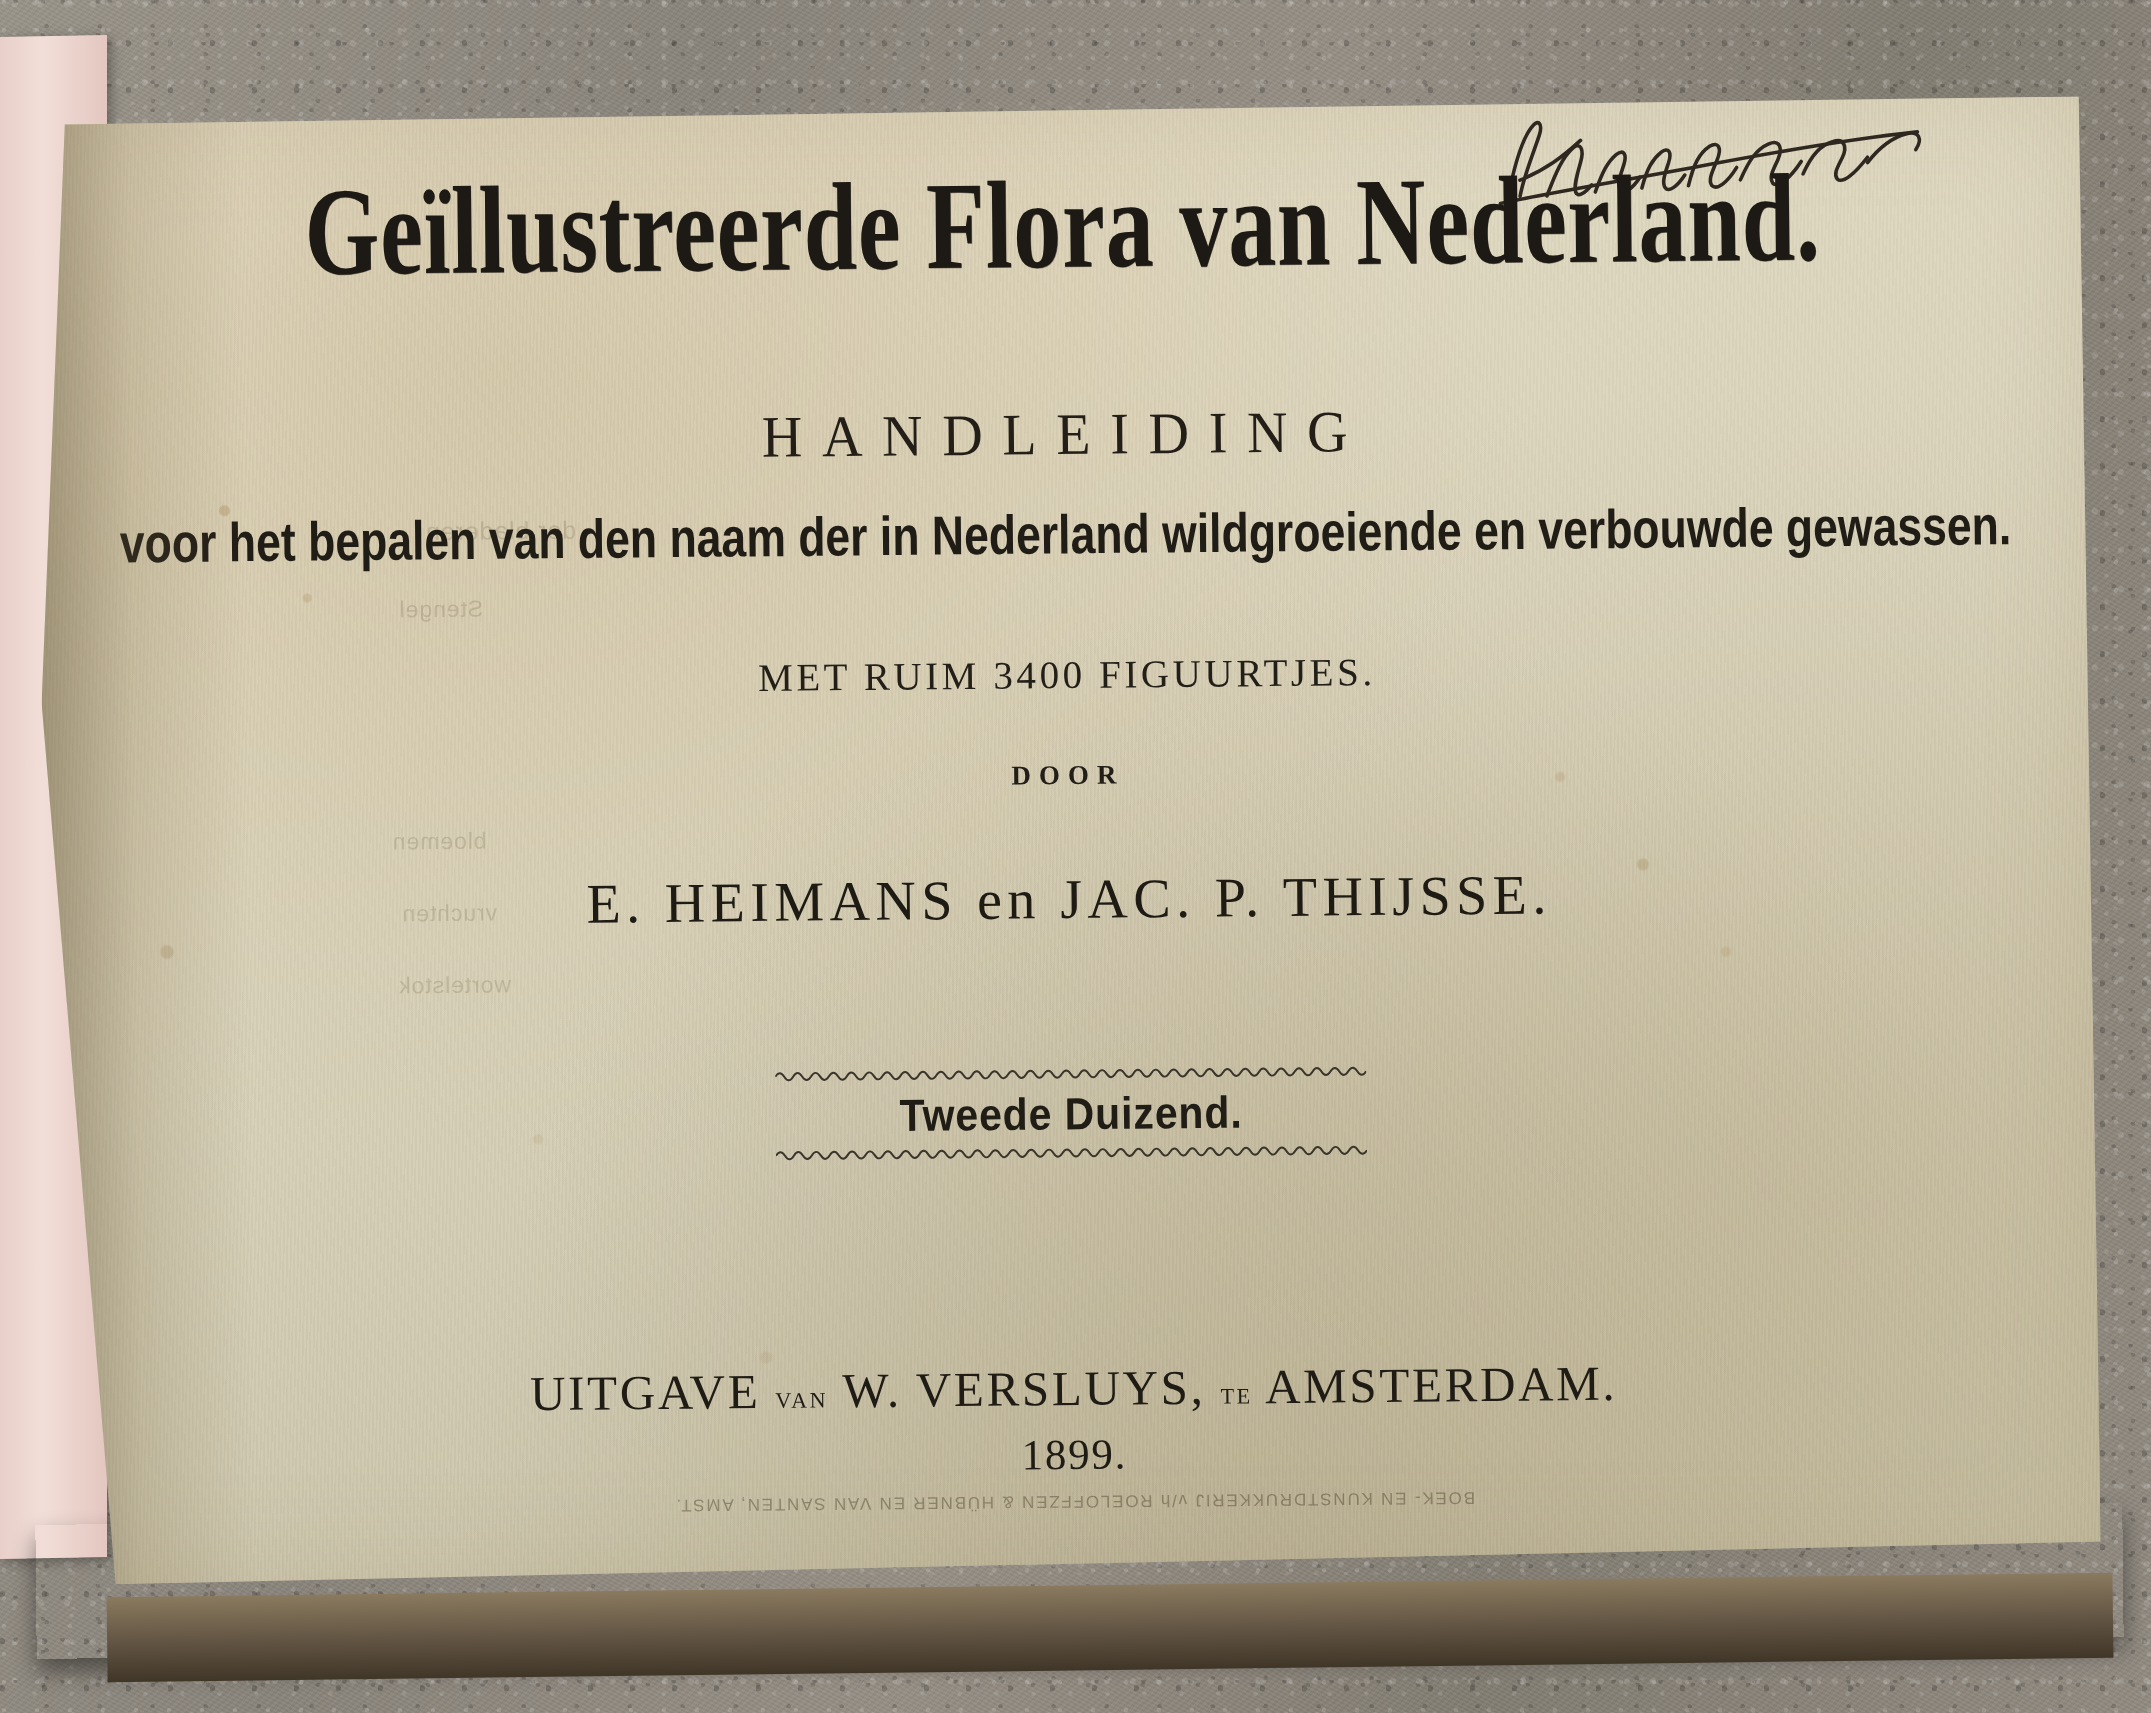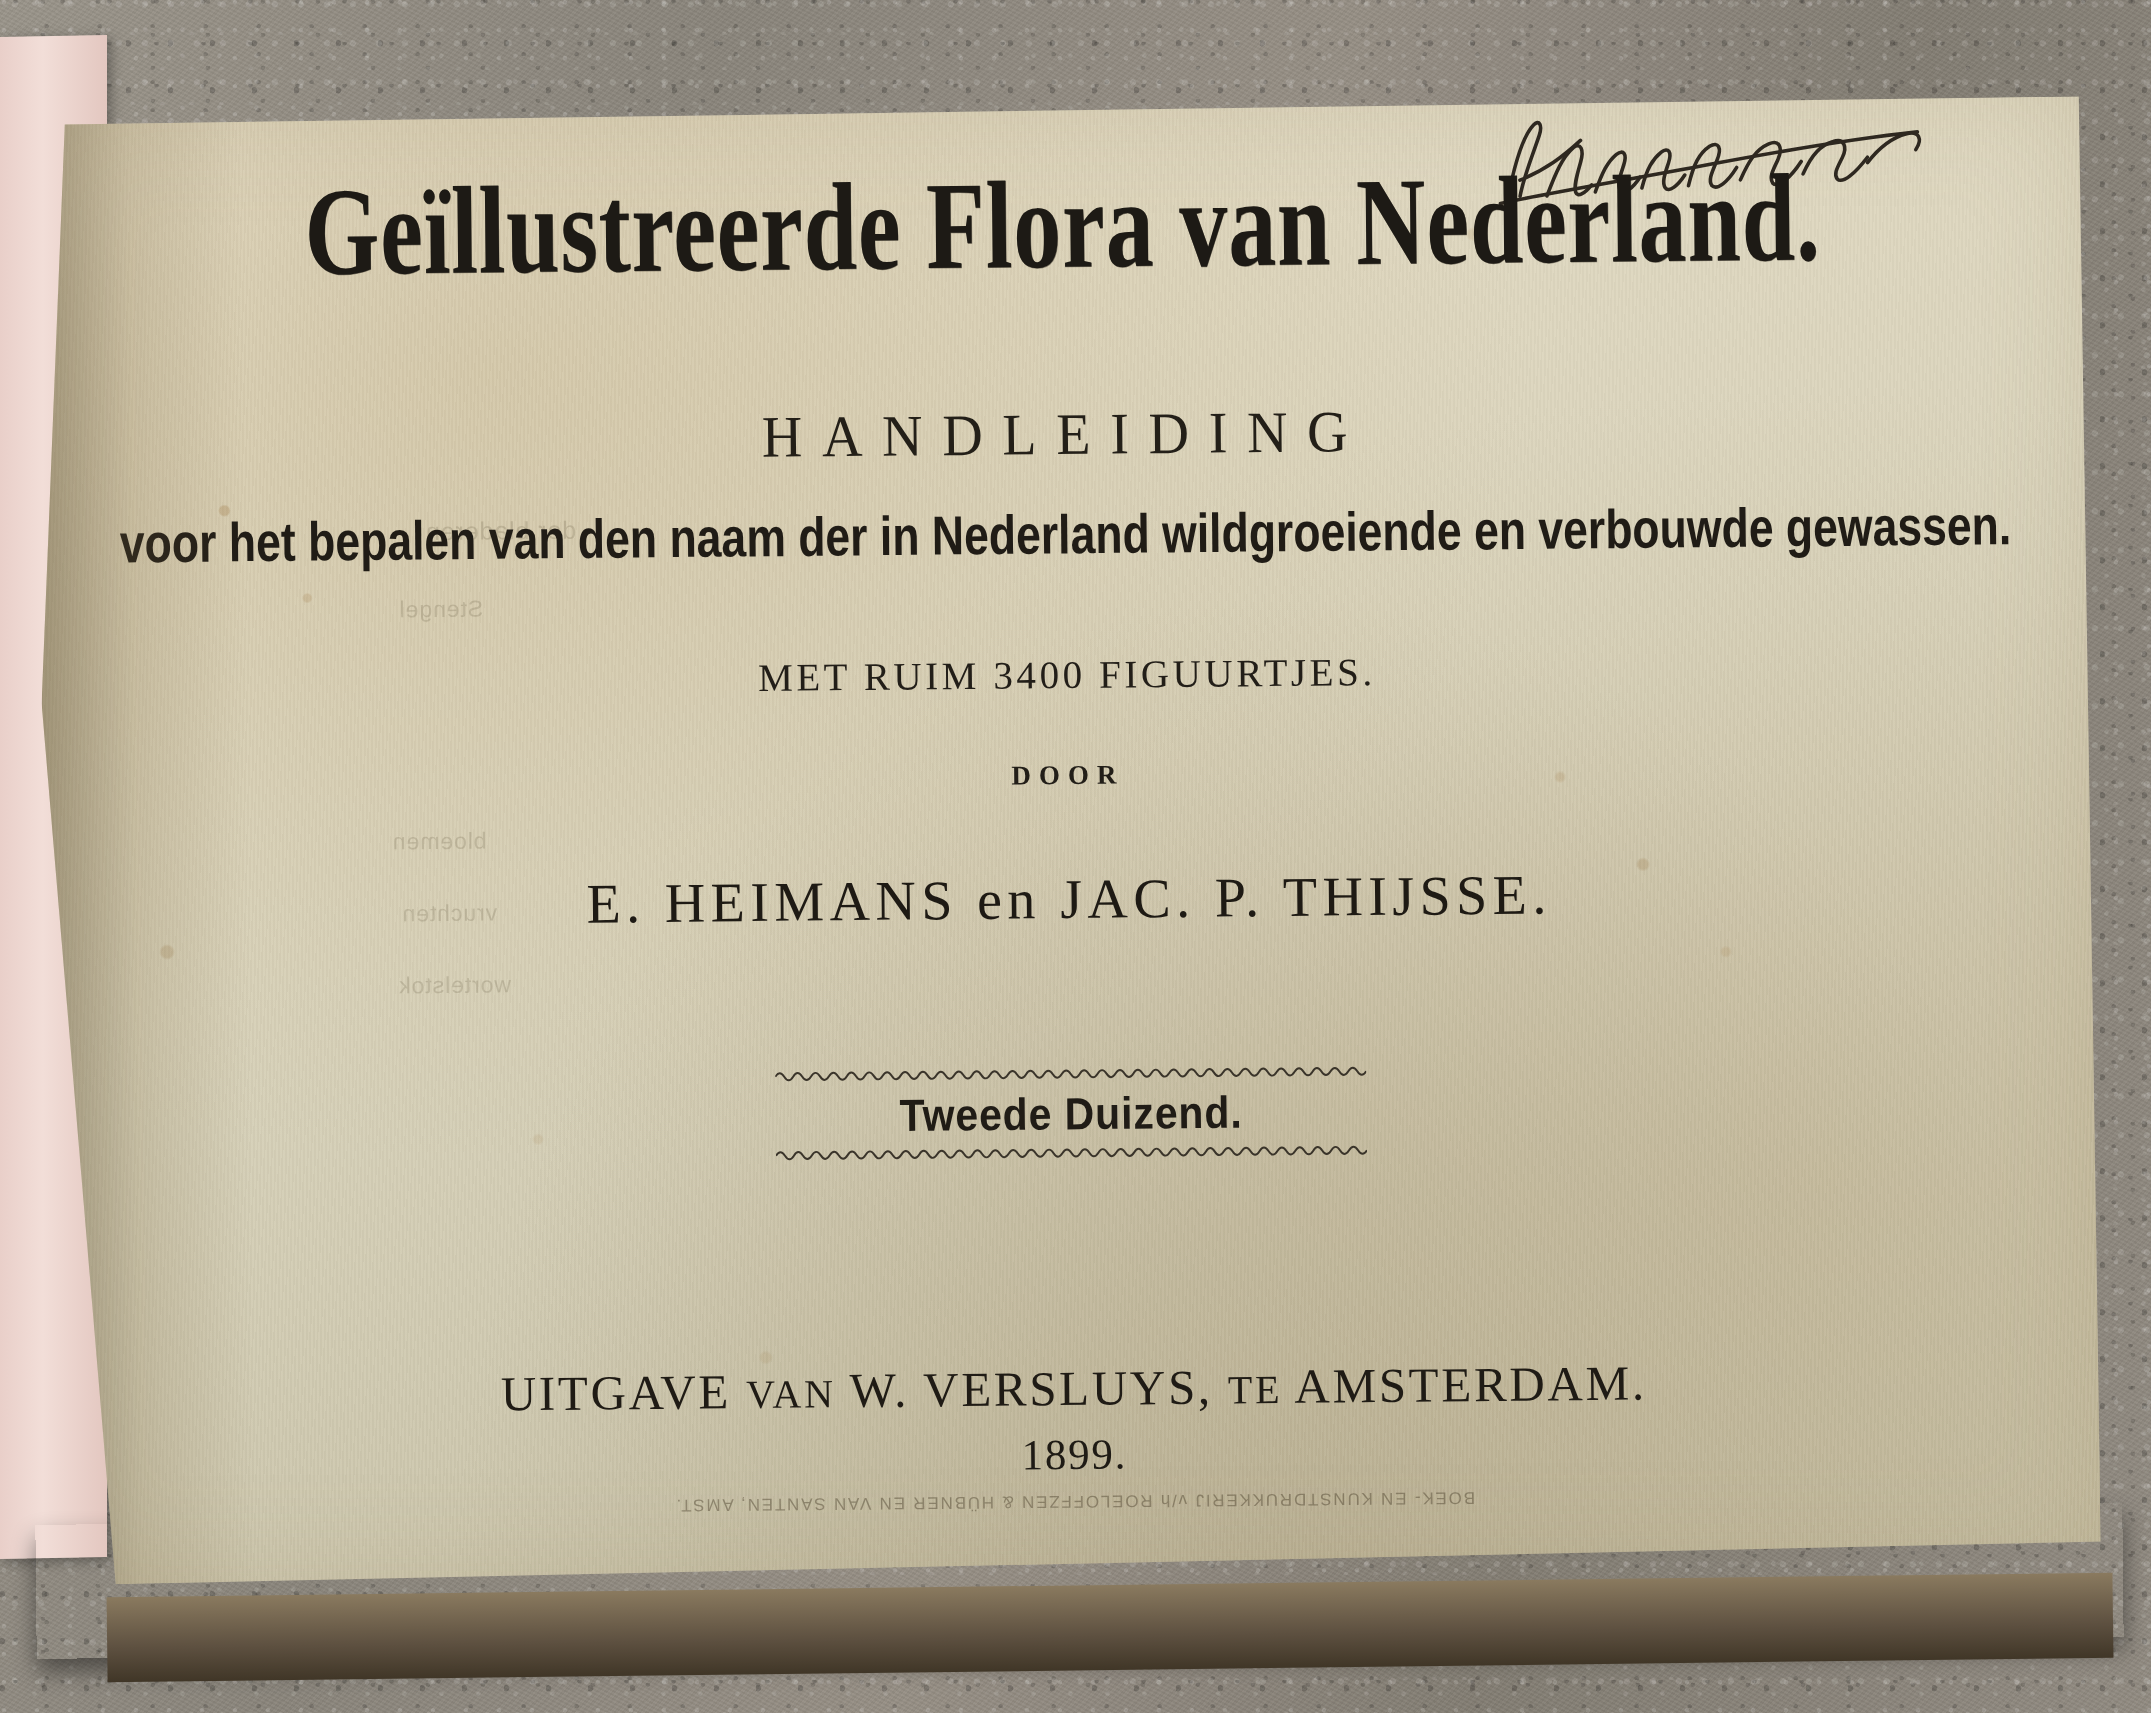--- a/index.html
+++ b/index.html
@@ -241,21 +241,21 @@
     position: absolute;
     top: 1254px;
     left: 0;
     right: 0;
     font-family: "Liberation Serif", serif;
     font-size: 49px;
     letter-spacing: 2.7px;
     color: #1f1b15;
   }
   .imprint-line .small {
-    font-size: 40px;
+    font-size: 22px;
     letter-spacing: 2.7px;
   }
   .year-line {
     position: absolute;
     top: 1324px;
     left: 0;
     right: 0;
     font-family: "Liberation Serif", serif;
     font-size: 43px;
     letter-spacing: 1.8px;

